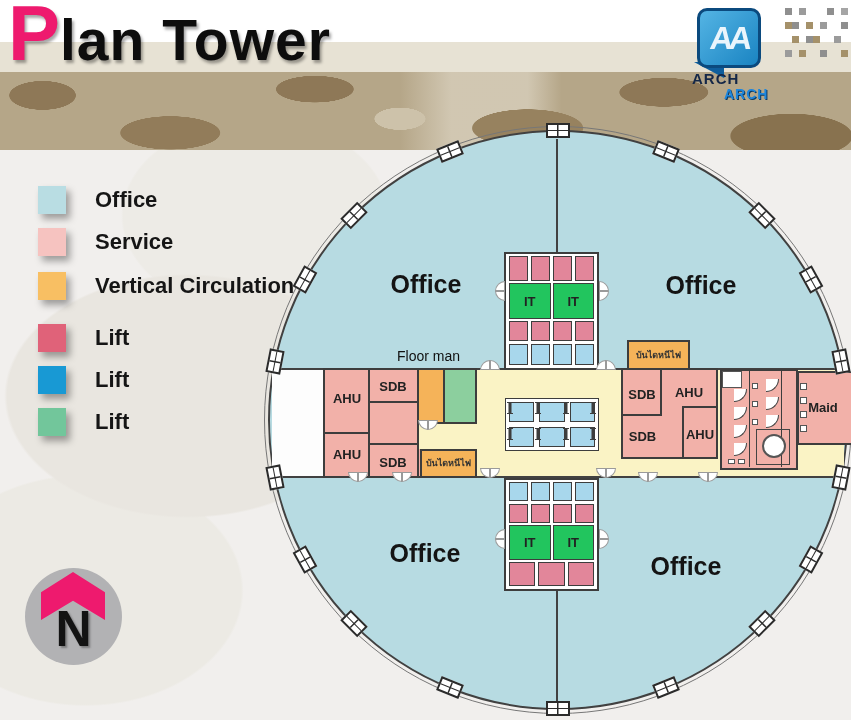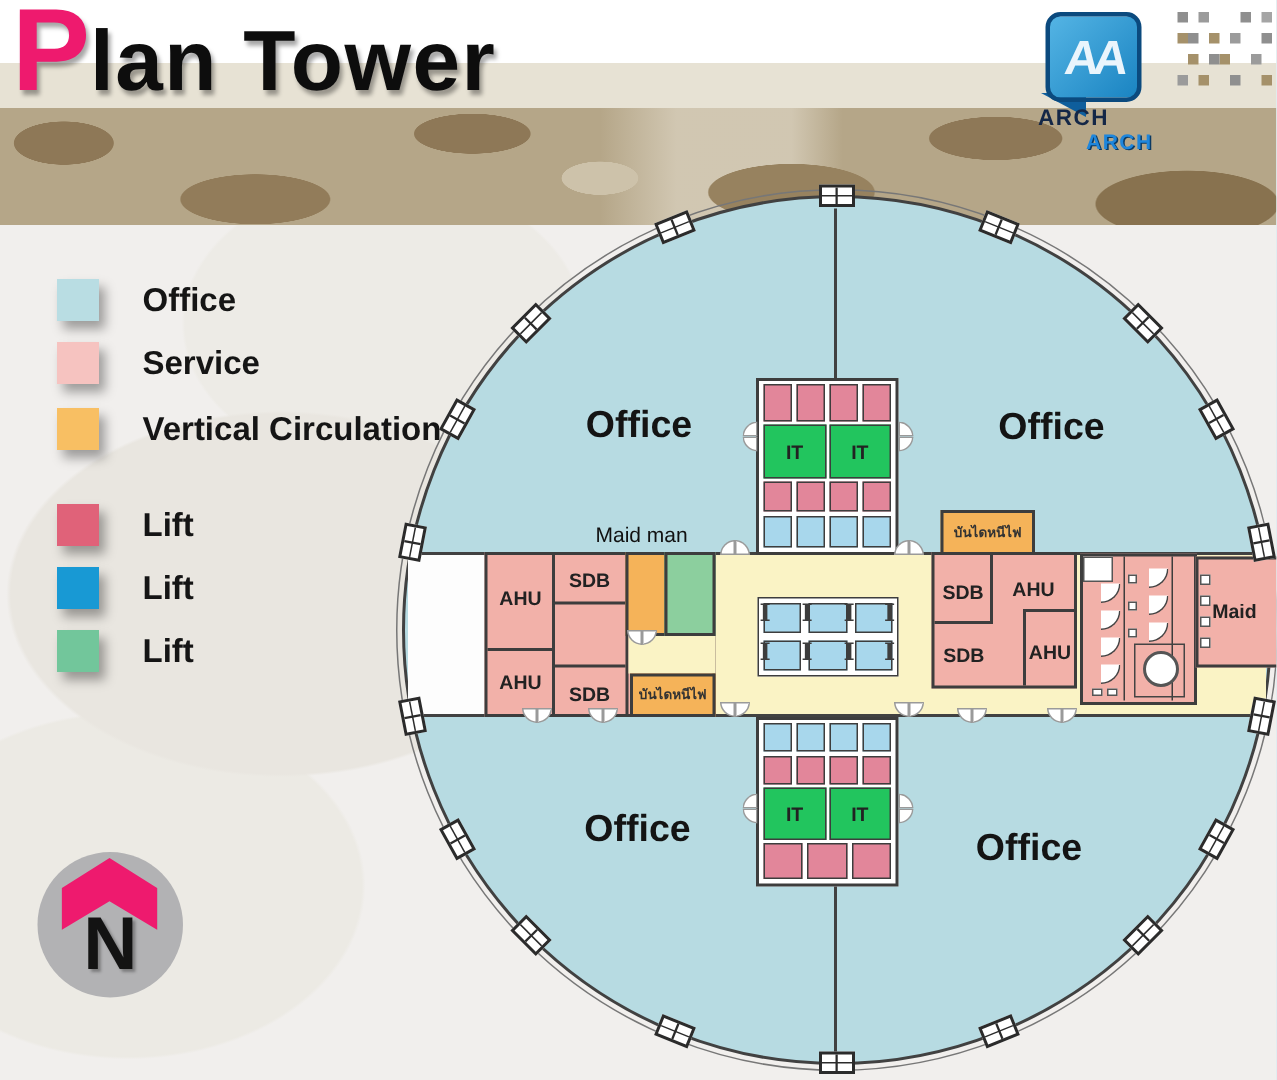--- a/index.html
+++ b/index.html
@@ -39,21 +39,21 @@
   .dots{position:absolute;left:785px;top:8px;width:7px;height:7px;background:#8f8f8f;
     box-shadow:14px 0 #9b9b9b,42px 0 #8f8f8f,56px 0 #a5a5a5,
       0 14px #a5916a,7px 14px #8f8f8f,21px 14px #a5916a,35px 14px #9b9b9b,56px 14px #8f8f8f,
       7px 28px #a5916a,21px 28px #8f8f8f,28px 28px #a5916a,49px 28px #9b9b9b,
       0 42px #9b9b9b,14px 42px #a5916a,35px 42px #8f8f8f,56px 42px #a5916a;}
   
   .legend{position:absolute;left:38px;top:186px;}
   .lg-item{display:flex;align-items:center;}
   .lg-sq{width:28px;height:28px;box-shadow:4px 5px 7px rgba(0,0,0,.35);}
   .lg-lb{margin-left:29px;font-size:22px;font-weight:bold;color:#151515;white-space:nowrap;}
-  .lg-item.g14{margin-bottom:14px;} .lg-item.g16{margin-bottom:16px;} .lg-item.g24{margin-bottom:36px;}
+  .lg-item.g14{margin-bottom:14px;} .lg-item.g16{margin-bottom:16px;} .lg-item.g24{margin-bottom:24px;}
   
   .circle-outer{position:absolute;left:264px;top:126px;width:588px;height:588px;border-radius:50%;
     border:1px solid #777;box-sizing:border-box;}
   .circle{position:absolute;left:268px;top:130px;width:580px;height:580px;border-radius:50%;
     background:#b7dbe2;border:2px solid #414141;box-sizing:border-box;}
   .cline{position:absolute;width:2px;background:#414141;left:556px;}
   .band-base{position:absolute;left:272px;top:368px;width:572px;height:110px;background:#fdfdfd;
     border-top:2px solid #414141;border-bottom:2px solid #414141;box-sizing:border-box;}
   .band-yellow{position:absolute;left:415px;top:370px;width:429px;height:106px;background:#faf3c5;}
   .room{position:absolute;border:2px solid #3d3d3d;box-sizing:border-box;}
@@ -311,19 +311,19 @@
   <div class="col-marker" style="left:263px;top:470px;transform:rotate(259deg);"></div>
   <div class="col-marker" style="left:263px;top:354px;transform:rotate(281deg);"></div>
   <div class="col-marker" style="left:293px;top:272px;transform:rotate(299deg);"></div>
   <div class="col-marker" style="left:342px;top:208px;transform:rotate(315deg);"></div>
   <div class="col-marker" style="left:438px;top:144px;transform:rotate(338deg);"></div>
 
   <div class="office-lb" style="left:426px;top:284px;">Office</div>
   <div class="office-lb" style="left:701px;top:285px;">Office</div>
   <div class="office-lb" style="left:425px;top:553px;">Office</div>
   <div class="office-lb" style="left:686px;top:566px;">Office</div>
-  <div class="fireman-lb">Maid man</div>
+  <div class="fireman-lb">Floor man</div>
 
   <div class="north-circle"></div>
   <div class="north-arrow"></div>
   <div class="north-n">N</div>
 
 </div>
 
 </body></html>

